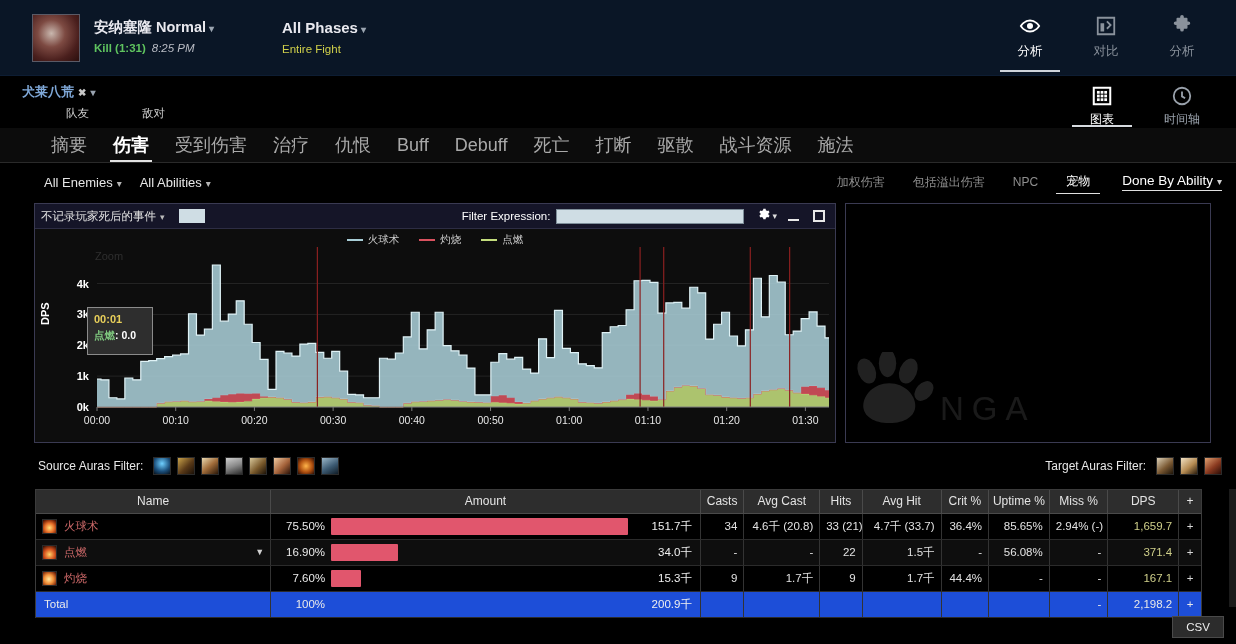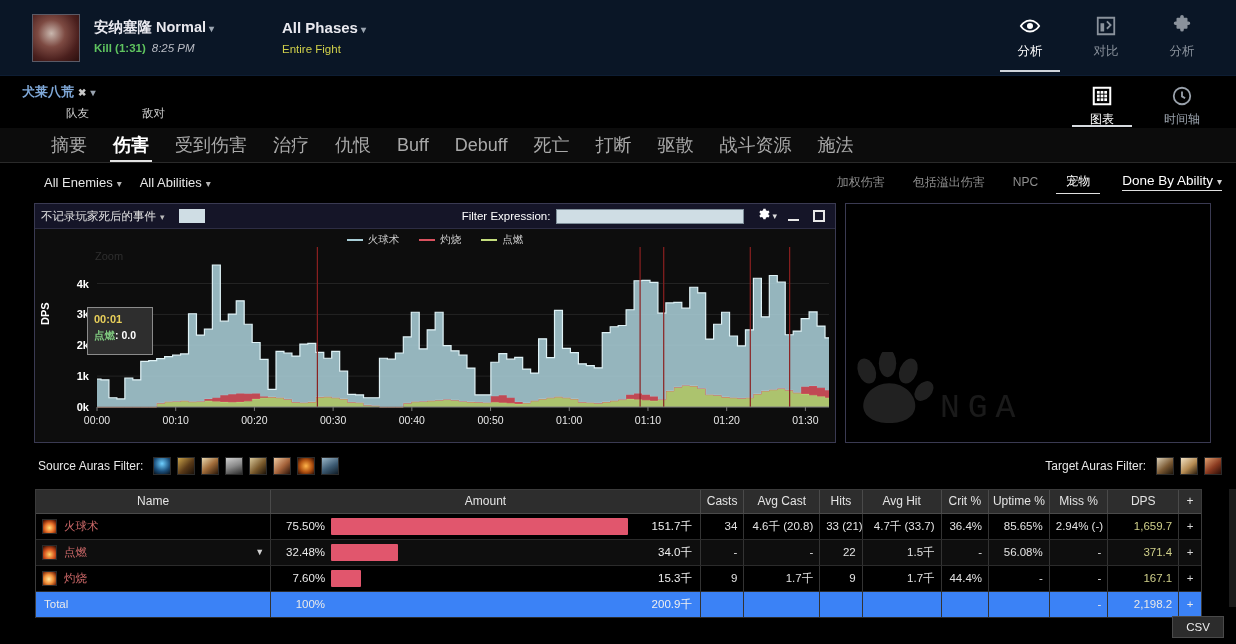--- a/index.html
+++ b/index.html
@@ -186,21 +186,21 @@
   .wm-paw {
     position: absolute; left: 846px; top: 352px; width: 90px; height: 78px;
     opacity: .13; pointer-events: none;
   }
   .wm-text {
     position: absolute; left: 840px; top: 565px; font-size: 36px; letter-spacing: 7px;
     color: rgba(255,255,255,.13); font-family: "Liberation Serif", serif; pointer-events: none;
   }
   .wm-text2 {
     position: absolute; left: 940px; top: 390px; font-size: 33px; letter-spacing: 8px;
-    color: rgba(255,255,255,.10); font-family: Liberation Mono, monospace; pointer-events: none;
+    color: rgba(255,255,255,.10); font-family: Liberation Sans, sans-serif; pointer-events: none;
   }
 
   
   .auras {
     position: absolute; left: 0; top: 455px; width: 1236px; height: 28px;
   }
   .aura-left { position: absolute; left: 38px; top: 2px; display: flex; align-items: center; gap: 6px; }
   .aura-right { position: absolute; right: 14px; top: 2px; display: flex; align-items: center; gap: 6px; }
   .aura-lbl { font-size: 12px; color: #e8e8e8; margin-right: 4px; white-space: nowrap; }
   .aicon { width: 18px; height: 18px; border: 1px solid #2b2b2b; display: block; cursor: pointer; }
@@ -237,21 +237,21 @@
   .bar {
     position: absolute; left: 0; top: 4px; height: 17px;
     background: #e1566d; border-radius: 1px;
   }
   .amtnum {
     width: 72px; text-align: right; padding-right: 8px; font-size: 11.5px; color: #f0f0f0;
   }
   .num { text-align: right; }
   .dps { text-align: right; color: #cfcf8a; }
   .plus { text-align: center; color: #d8d8d8; cursor: pointer; }
-  .totalrow td { background: #3b82f6; color: #e8e8e8; }
+  .totalrow td { background: #1d4ed8; color: #e8e8e8; }
   .totalrow .totallbl { padding-left: 8px; color: #eaeaea; }
   .r0 td { background: #000; }
   .r1 td { background: #0e0e0e; }
   .r2 td { background: #000; }
 
   .csvbtn {
     position: absolute; right: 12px; bottom: 6px; width: 52px; height: 22px;
     background: #2c2c2c; border: 1px solid #4a4a4a; color: #efefef;
     font-size: 11.5px; display: flex; align-items: center; justify-content: center;
     cursor: pointer;
@@ -570,21 +570,21 @@
           <tr class="r1">
             <td class="c-name">
               <span class="namecell">
                 <span class="spellicon" style="background: radial-gradient(circle at 50% 65%, rgb(255, 211, 106), rgb(212, 82, 30) 50%, rgb(92, 29, 8) 85%, rgb(32, 10, 3));"></span>
                 <span class="spellname">点燃</span>
               </span>
               <span class="row-caret">▼</span>
             </td>
             <td class="c-amount">
               <div class="amtflex">
-                <span class="pct">32.48%</span>
+                <span class="pct">16.90%</span>
                 <span class="barzone">
                   <span class="bar" style="width: 22.4%;"></span>
                 </span>
                 <span class="amtnum">34.0千</span>
               </div>
             </td>
             <td class="num">-</td>
             <td class="num">-</td>
             <td class="num">22</td>
             <td class="num">1.5千</td>

